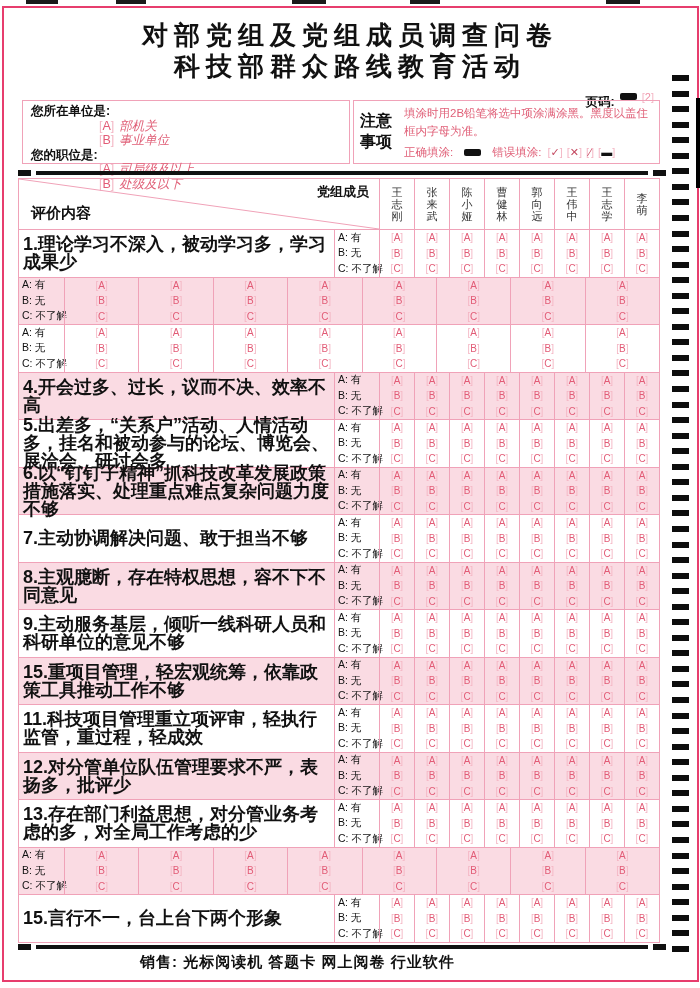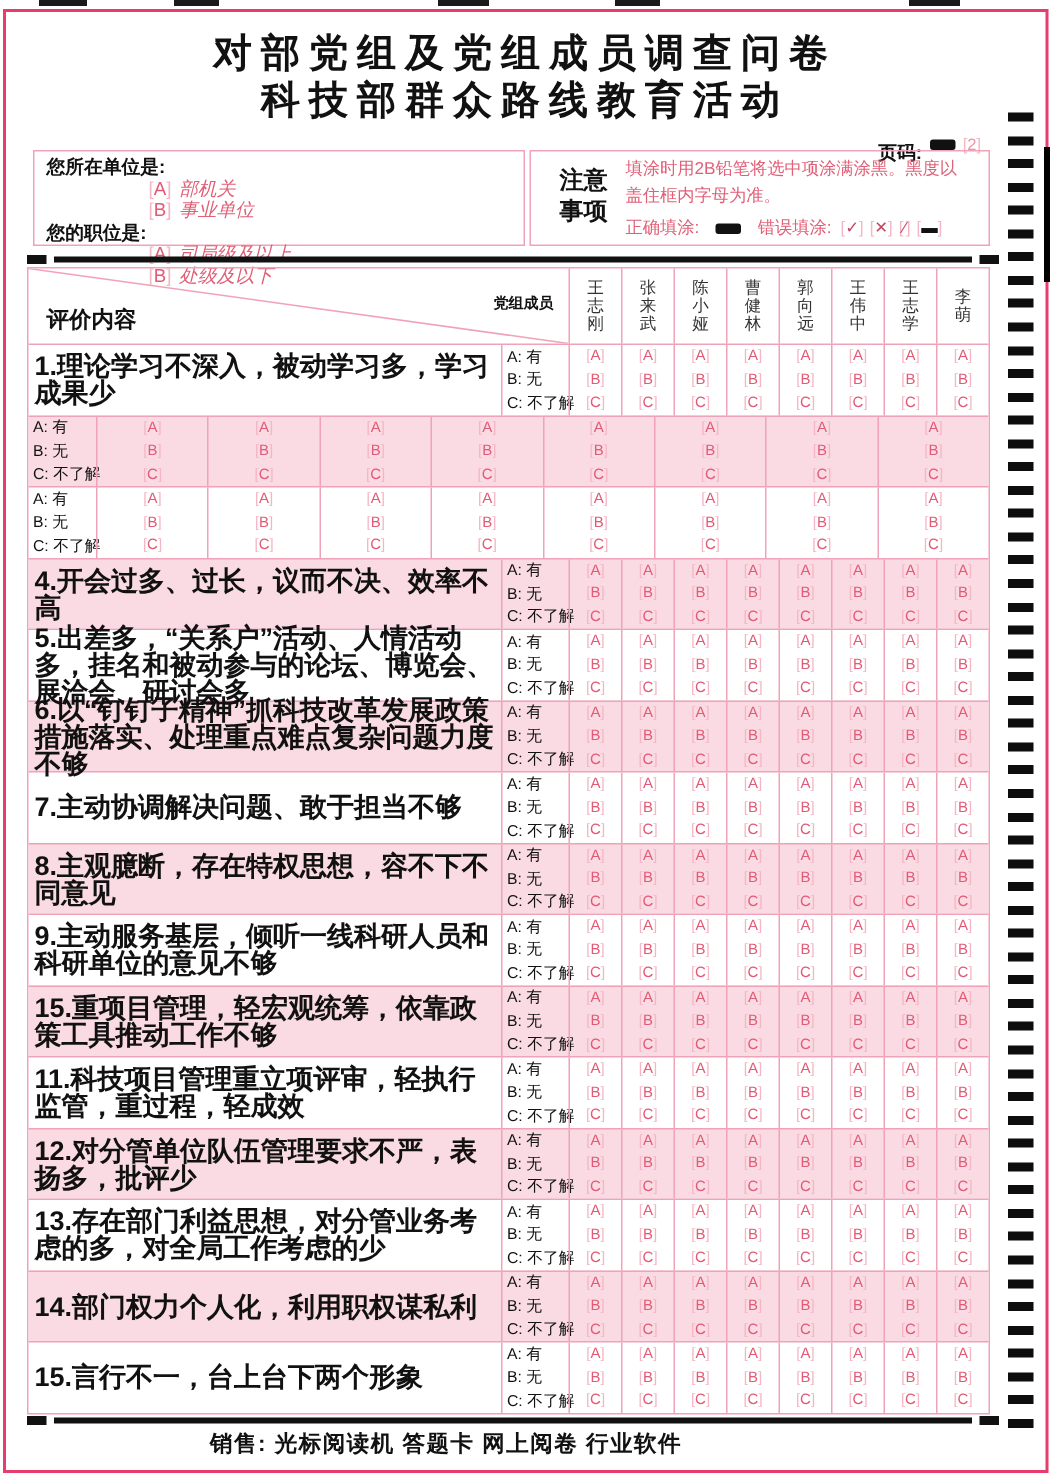--- a/index.html
+++ b/index.html
@@ -20,21 +20,21 @@
   .solid-mark{display:inline-block;width:17px;height:7px;background:#111;border-radius:2px;margin:0 5px;}
   .pg-opt{color:#ef93a8;font-size:11px;}
   .pg-opt .bk,.key .bk{color:var(--bracket);}
   
   .info-row{position:absolute;top:100px;left:22px;width:638px;height:64px;display:flex;gap:3px;justify-content:space-between;}
   .resp-box{width:328px;border:1px solid var(--grid);padding:3px 8px;font-size:12.5px;line-height:14.5px;}
   .rb-label{font-weight:bold;color:var(--ink);}
   .rb-opts{padding-left:68px;}
   .choice{display:inline-block;min-width:128px;color:var(--pink);font-style:italic;}
   .choice .key{font-style:normal;color:var(--bubble);margin-right:5px;}
-  .notice-box{flex:1;border:1px solid var(--grid);display:flex;padding:4px 19px;gap:8px;}
+  .notice-box{flex:1;border:1px solid var(--grid);display:flex;padding:4px 6px;gap:8px;}
   .n-label{width:36px;font-size:16px;font-weight:bold;color:var(--ink);line-height:1.3;align-self:center;}
   .n-body{flex:1;font-size:11.5px;color:var(--pink);line-height:1.55;}
   .n-marks{display:flex;align-items:center;gap:6px;margin-top:3px;}
   .wmark{color:#c4485f;font-size:11px;}
   .wmark .bk{color:var(--bracket);}
   .wmark.solid i{font-style:normal;color:#111;}
   
   .sep{position:absolute;left:18px;width:648px;display:flex;align-items:center;gap:5px;}
   .sep .sq{width:13px;height:6px;background:#111;}
   .sep .ln{flex:1;height:4px;background:#111;}
@@ -42,21 +42,21 @@
   
   .grid{position:absolute;top:178px;left:18px;width:642px;border:1px solid var(--grid);}
   .g-row{display:flex;height:47.5px;}
   .g-row.header{height:50px;}
   .g-row + .g-row{border-top:1px solid var(--grid);}
   .g-row.alt{background:var(--altbg);}
   .cell{position:relative;}
   .cell + .cell{border-left:1px solid var(--grid);}
   .corner{width:360px;}
   .corner svg{position:absolute;inset:0;width:100%;height:100%;}
-  .c-top{position:absolute;top:16px;right:10px;font-size:10px;font-weight:bold;color:var(--ink);}
+  .c-top{position:absolute;top:4px;right:10px;font-size:13px;font-weight:bold;color:var(--ink);}
   .c-bot{position:absolute;bottom:6px;left:12px;font-size:15px;font-weight:bold;color:var(--ink);}
   .mhead{flex:1;display:flex;align-items:center;justify-content:center;}
   .m-name{display:flex;flex-direction:column;align-items:center;font-size:11px;line-height:12px;color:#333;}
   .qcell{width:315px;display:flex;align-items:center;padding:2px 3px 2px 4px;}
   .qcell span{font-size:18px;font-weight:600;color:var(--ink);line-height:18px;}
   .optcell{width:45px;display:flex;flex-direction:column;justify-content:space-around;padding-left:3px;}
   .optline{font-size:10.5px;color:var(--ink);white-space:nowrap;}
   .mcell{flex:1;display:flex;flex-direction:column;justify-content:space-around;align-items:center;}
   .bubble{font-size:10px;color:var(--bubble);line-height:11px;cursor:pointer;}
   .bubble .bk{color:var(--bracket);}
@@ -826,23 +826,20 @@
           <span class="bubble"><span class="bk">[</span>B<span class="bk">]</span></span>
           <span class="bubble"><span class="bk">[</span>C<span class="bk">]</span></span>
         </div>
         <div class="cell mcell">
           <span class="bubble"><span class="bk">[</span>A<span class="bk">]</span></span>
           <span class="bubble"><span class="bk">[</span>B<span class="bk">]</span></span>
           <span class="bubble"><span class="bk">[</span>C<span class="bk">]</span></span>
         </div>
       </div>
       <div class="g-row q alt">
-        <div class="cell qcell">
-          <span>14.部门权力个人化，利用职权谋私利</span>
-        </div>
         <div class="cell optcell">
           <div class="optline">A: 有</div>
           <div class="optline">B: 无</div>
           <div class="optline">C: 不了解</div>
         </div>
         <div class="cell mcell">
           <span class="bubble"><span class="bk">[</span>A<span class="bk">]</span></span>
           <span class="bubble"><span class="bk">[</span>B<span class="bk">]</span></span>
           <span class="bubble"><span class="bk">[</span>C<span class="bk">]</span></span>
         </div>

